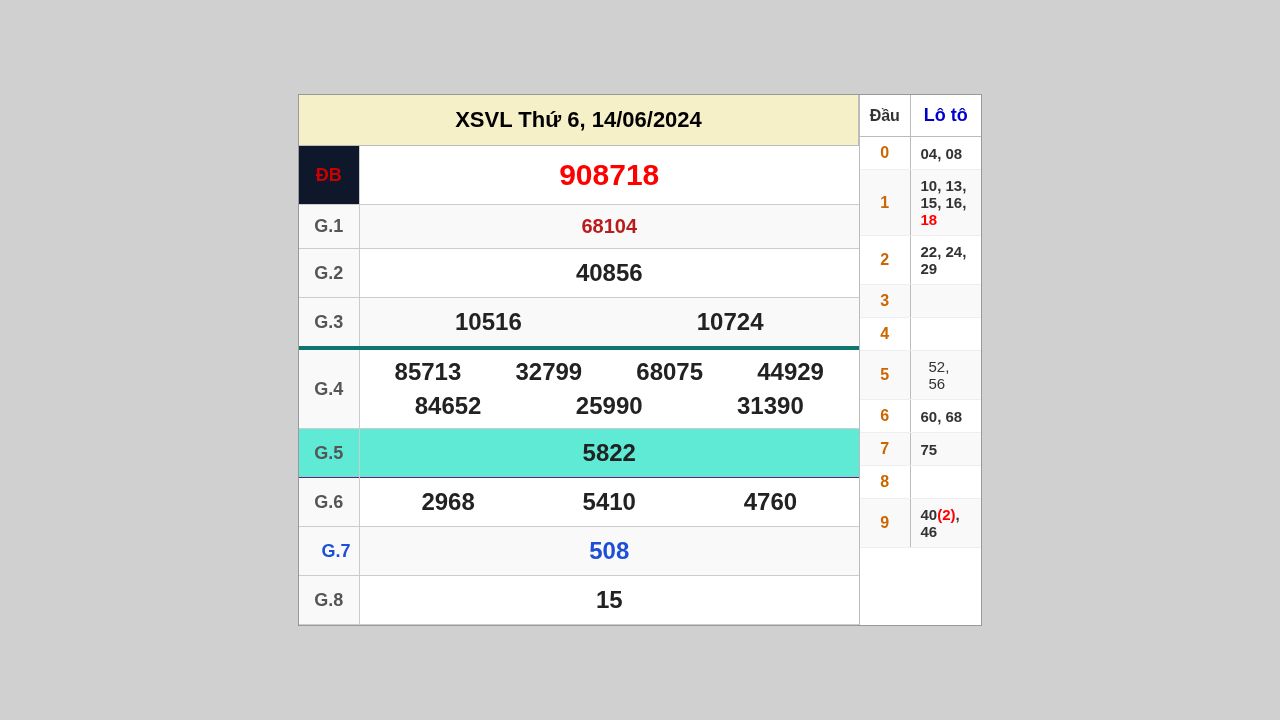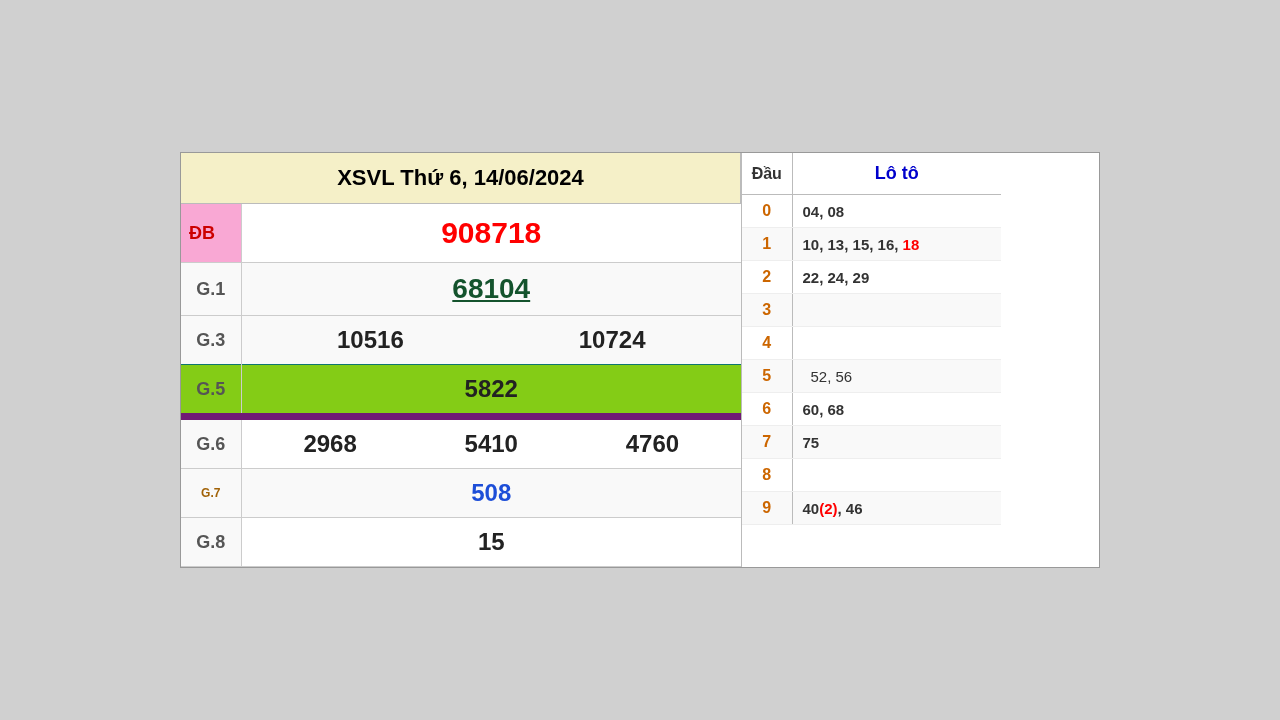--- a/index.html
+++ b/index.html
@@ -8,73 +8,93 @@
       font-family: Arial, sans-serif;
       display: flex;
       justify-content: center;
       align-items: center;
       min-height: 100vh;
       background: #d0d0d0;
     }
     
     .wrapper {
       display: flex;
-      width: 920px;
+      width: 684px;
     }
   </style>
 </head>
 <body>
 
 <div class="wrapper" style="background:#fff; border:1px solid #999;">
 
   <div style="width:560px; display:flex; flex-direction:column;">
 
     <div style="background:#f5f0c8; text-align:center; font-size:22px; font-weight:bold; padding:12px 8px; border-bottom:1px solid #bbb; border-right:1px solid #bbb;">
       <span>XSVL Thứ 6, 14/06/2024</span>
     </div>
 
     <table style="width:560px; border-collapse:collapse; flex:1;">
 
       <tbody>
           <tr style="border-bottom:1px solid #ccc;">
-        <td style="width:60px; font-size:18px; font-weight:bold; color:#c00; padding:12px 8px; border-right:1px solid #ccc; background:#f9a8d4;">ĐB</td>
+        <td style="width:60px; text-align:center; font-size:18px; font-weight:bold; color:#c00; padding:12px 8px; border-right:1px solid #ccc; background:#0f172a;">ĐB</td>
         <td style="text-align:center; font-size:30px; font-weight:bold; color:#ff0000; padding:12px 8px;">908718</td>
       </tr>
 
       <tr style="border-bottom:1px solid #ccc; background:#f9f9f9;">
         <td style="width:60px; text-align:center; font-size:18px; font-weight:bold; color:#555; padding:10px 8px; border-right:1px solid #ccc;">G.1</td>
-        <td style="text-align:center; font-size:28px; font-weight:bold; color:#14532d; padding:10px 8px;text-decoration:underline;">68104</td>
+        <td style="text-align:center; font-size:20px; font-weight:bold; color:#b91c1c; padding:10px 8px;">68104</td>
       </tr>
 
+      <tr style="border-bottom:1px solid #ccc;">
+        <td style="width:60px; text-align:center; font-size:18px; font-weight:bold; color:#555; padding:10px 8px; border-right:1px solid #ccc; background:#f9f9f9;">G.2</td>
+        <td style="text-align:center; font-size:24px; font-weight:bold; color:#222; padding:10px 8px;">40856</td>
+      </tr>
 
-      <tr style="border-bottom:1px solid #0f766e; background:#f9f9f9;padding-left:24px;">
+      <tr style="border-bottom:4px solid #0f766e; background:#f9f9f9;padding-left:24px;">
         <td style="width:60px; text-align:center; font-size:18px; font-weight:bold; color:#555; padding:10px 8px; border-right:1px solid #ccc;">G.3</td>
         <td style="text-align:center; font-size:24px; font-weight:bold; color:#222; padding:10px 8px; display:flex; justify-content:space-around; align-items:center;">
           <span>10516</span>
           <span>10724</span>
         </td>
       </tr>
 
+      <tr style="border-bottom:1px solid #ccc;">
+        <td style="width:60px; text-align:center; font-size:18px; font-weight:bold; color:#555; padding:10px 8px; border-right:1px solid #ccc; background:#f9f9f9; vertical-align:middle;">G.4</td>
+        <td style="font-size:24px; font-weight:bold; color:#222; padding:8px;">
+          <div style="display:flex; justify-content:space-around; margin-bottom:6px;">
+            <span>85713</span>
+            <span>32799</span>
+            <span>68075</span>
+            <span>44929</span>
+          </div>
+          <div style="display:flex; justify-content:space-around;">
+            <span>84652</span>
+            <span>25990</span>
+            <span>31390</span>
+          </div>
+        </td>
+      </tr>
 
-      <tr style="border-bottom:7px solid #701a75; background:#84cc16;padding-left:18px;">
+      <tr style="border-bottom:1px solid #701a75; background:#5eead4;padding-left:18px;">
         <td style="width:60px; text-align:center; font-size:18px; font-weight:bold; color:#555; padding:10px 8px; border-right:1px solid #ccc;">G.5</td>
         <td style="text-align:center; font-size:24px; font-weight:bold; color:#222; padding:10px 8px;">5822</td>
       </tr>
 
       <tr style="border-bottom:1px solid #ccc;">
         <td style="width:60px; text-align:center; font-size:18px; font-weight:bold; color:#555; padding:10px 8px; border-right:1px solid #ccc; background:#f9f9f9;">G.6</td>
         <td style="text-align:center; font-size:24px; font-weight:bold; color:#222; padding:10px 8px; display:flex; justify-content:space-around; align-items:flex-end;">
           <span>2968</span>
           <span>5410</span>
           <span>4760</span>
         </td>
       </tr>
 
       <tr style="border-bottom:1px solid #ccc; background:#f9f9f9;">
-        <td style="width:60px; text-align:center; font-size:12px; font-weight:bold; color:#a16207; padding:10px 8px; border-right:1px solid #ccc;">G.7</td>
+        <td style="width:60px; text-align:right; font-size:18px; font-weight:bold; color:#1d4ed8; padding:10px 8px; border-right:1px solid #ccc;">G.7</td>
         <td style="text-align:center; font-size:24px; font-weight:bold; color:#1d4ed8; padding:10px 8px;">508</td>
       </tr>
 
       <tr style="border-bottom:1px solid #ccc;">
         <td style="width:60px; text-align:center; font-size:18px; font-weight:bold; color:#555; padding:10px 8px; border-right:1px solid #ccc; background:#f9f9f9;">G.8</td>
         <td style="text-align:center; font-size:24px; font-weight:bold; color:#222; padding:10px 8px;">15</td>
       </tr>
     </tbody>
       </table>
   </div>

